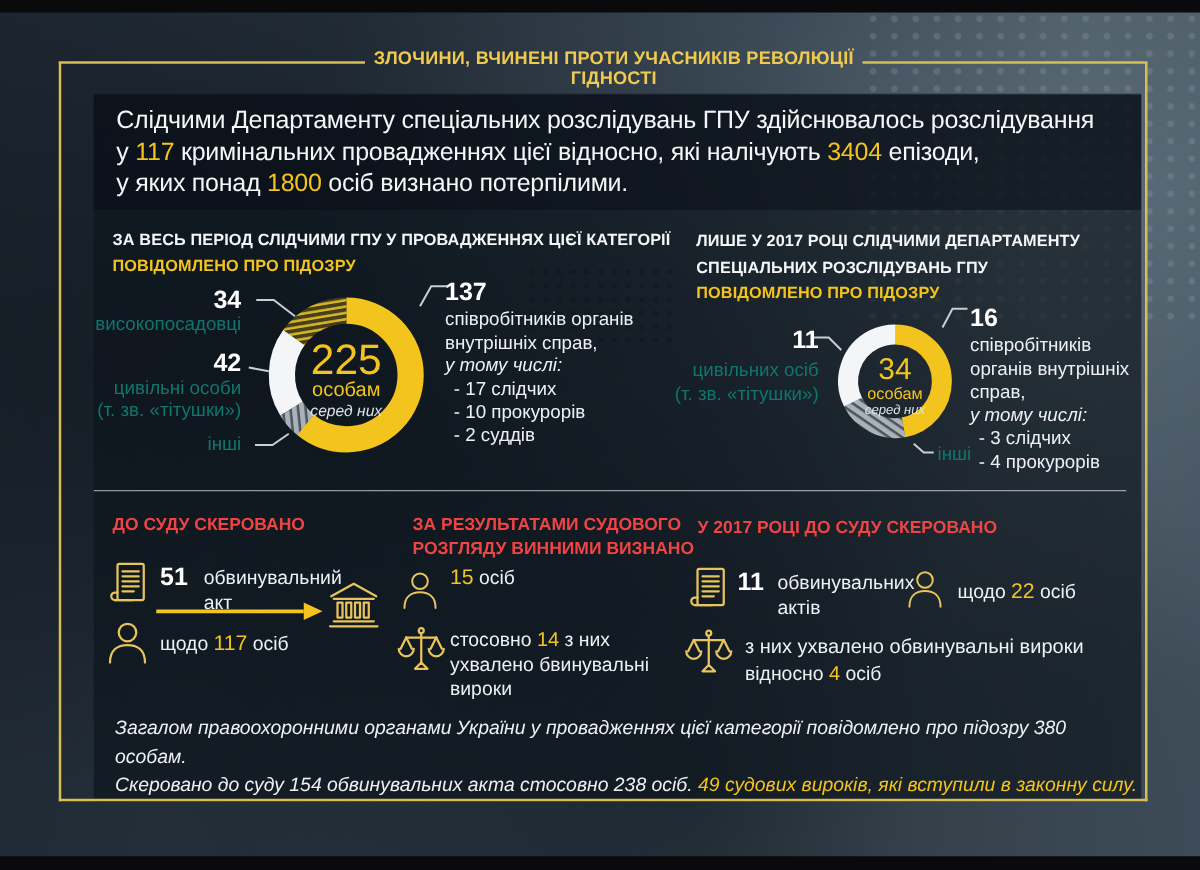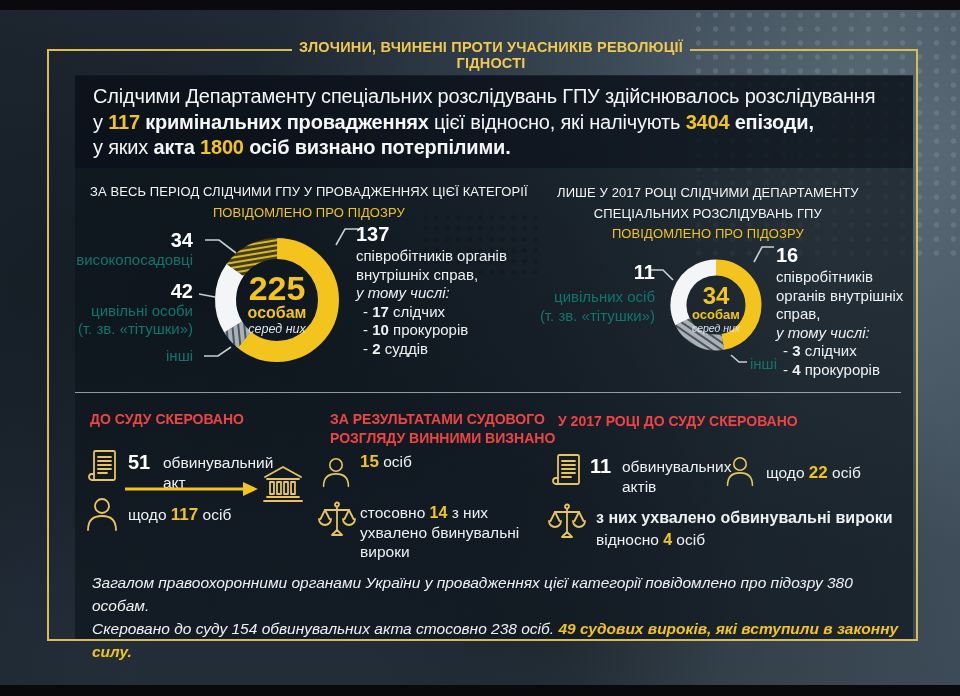--- a/index.html
+++ b/index.html
@@ -24,26 +24,26 @@
   .fr-left{left:47px;top:50px;width:2px;height:591px;}
   .fr-right{left:916px;top:50px;width:2px;height:591px;}
   .fr-bottom{left:47px;top:639px;width:871px;height:2px;}
   .fr-top-l{left:47px;top:49px;width:245px;height:2px;}
   .fr-top-r{left:690px;top:49px;width:228px;height:2px;}
   .bar{left:0;width:960px;background:#0a0a0c;}
   .bar-top{top:0;height:10px;}
   .bar-bottom{top:685px;height:11px;}
   
   .y{color:#f2c41d;}
-  .b{font-weight:bold;}
+  .b{font-weight:normal;}
   .i{font-style:italic;}
   .banner-title{left:292px;top:39px;width:398px;text-align:center;
       font-size:14.5px;font-weight:bold;color:#f0ca4f;letter-spacing:.2px;}
   .intro{left:93px;top:84px;font-size:20px;line-height:25.5px;letter-spacing:-.2px;color:#f4f6f7;}
-  .sec-title{font-size:13px;font-weight:normal;letter-spacing:.1px;line-height:20.5px;color:#f4f6f7;text-align:center;}
+  .sec-title{font-size:13px;font-weight:bold;letter-spacing:.1px;line-height:20.5px;color:#f4f6f7;}
   .lbl{font-size:15px;line-height:18px;color:#0f766e;}
   .num{font-size:20px;font-weight:bold;line-height:22px;color:#fff;}
   .small-col{font-size:15px;line-height:18.5px;}
   .donut-center{text-align:center;}
   .bottom-title{font-size:14px;font-weight:bold;line-height:19px;color:#ef4444;}
   .bt-text{font-size:15.5px;line-height:19.5px;color:#eef1f3;}
   .footer{left:92px;top:571px;width:822px;font-size:15.5px;line-height:23px;font-style:italic;color:#eef1f3;}
   svg{display:block;}
   .icon{stroke:#e7c55c;fill:none;stroke-width:1.8;stroke-linecap:round;stroke-linejoin:round;}
   .lead{fill:none;stroke:#c7ced4;stroke-width:1.6;}
@@ -67,21 +67,21 @@
   <div class="abs fr fr-right"></div>
   <div class="abs fr fr-bottom"></div>
   <div class="abs fr fr-top-l"></div>
   <div class="abs fr fr-top-r"></div>
 
   <div class="abs banner-title">ЗЛОЧИНИ, ВЧИНЕНІ ПРОТИ УЧАСНИКІВ РЕВОЛЮЦІЇ ГІДНОСТІ</div>
 
   <div class="abs intro">
     <div><span>Слідчими Департаменту спеціальних розслідувань ГПУ здійснювалось розслідування</span></div>
     <div><span>у </span><span class="b y">117</span><span class="b"> кримінальних провадженнях</span><span> цієї відносно, які налічують </span><span class="b y">3404</span><span class="b"> епізоди,</span></div>
-    <div><span>у яких </span><span class="b">акта </span><span class="b y">1800</span><span class="b"> осіб визнано потерпілими.</span></div>
+    <div><span>у яких </span><span class="b">понад </span><span class="b y">1800</span><span class="b"> осіб визнано потерпілими.</span></div>
   </div>
 
   <div class="abs sec-title" style="left:90px;top:182px;">
     <div>ЗА ВЕСЬ ПЕРІОД СЛІДЧИМИ ГПУ У ПРОВАДЖЕННЯХ ЦІЄЇ КАТЕГОРІЇ</div>
     <div class="y">ПОВІДОМЛЕНО ПРО ПІДОЗРУ</div>
   </div>
 
   <div class="abs" style="left:50px;top:229px;width:143px;text-align:right;">
     <div class="num">34</div>
     <div class="lbl">високопосадовці</div>

